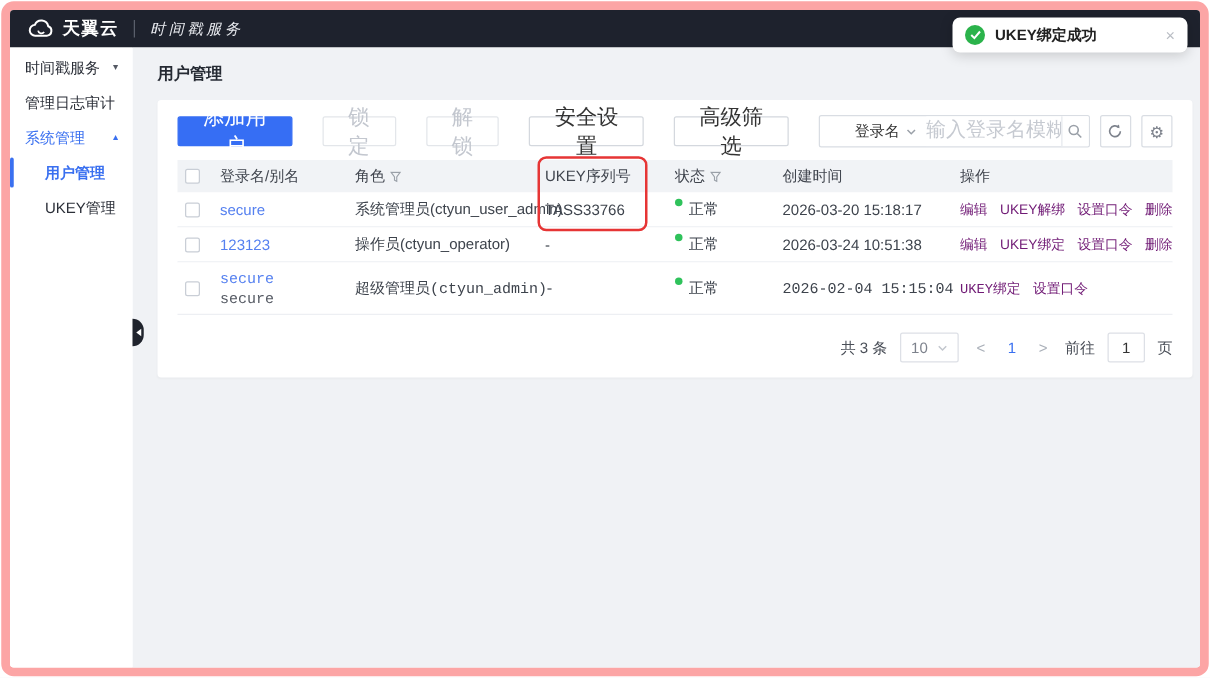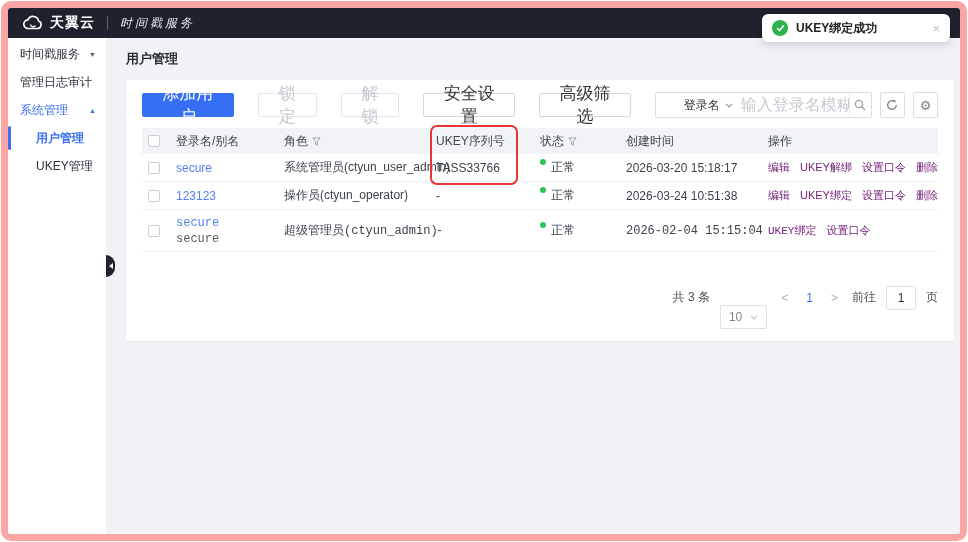--- a/index.html
+++ b/index.html
@@ -69,21 +69,21 @@
   .link { color:#5580f0; cursor:pointer; text-decoration:none; }
   .alias { color:#555a63; margin-top:2px; }
   .dot { width:6px; height:6px; border-radius:50%; background:#2fc25b; flex:none; }
   .act { color:#701a75; cursor:pointer; font-size:11px; }
 
   
   .hl-box { position:absolute; left:288px; top:-3px; width:88px; height:60px; border:2px solid #e63535; border-radius:7px; pointer-events:none; }
 
   
   .pager { display:flex; align-items:center; justify-content:flex-end; gap:10px; margin-top:14px; font-size:12px; color:#4a4f58; }
-  .psize { display:flex; align-items:center; gap:8px; border:1px solid #dde0e6; border-radius:2px; height:24px; padding:0 8px; color:#7d828c; cursor:pointer;margin-top:39px; }
+  .psize { display:flex; align-items:center; gap:8px; border:1px solid #dde0e6; border-radius:2px; height:24px; padding:0 8px; color:#7d828c; cursor:pointer; }
   .pnav { color:#aab0b9; cursor:pointer; padding:0 4px; }
   .pnum { color:#3a70f0; padding:0 4px; cursor:pointer; }
   .goto-box { width:30px; height:24px; border:1px solid #dde0e6; border-radius:2px; text-align:center; font-size:12px; color:#333; outline:none; }
 
   svg { display:block; }
 </style>
 </head>
 <body>
 
 <div class="window">

